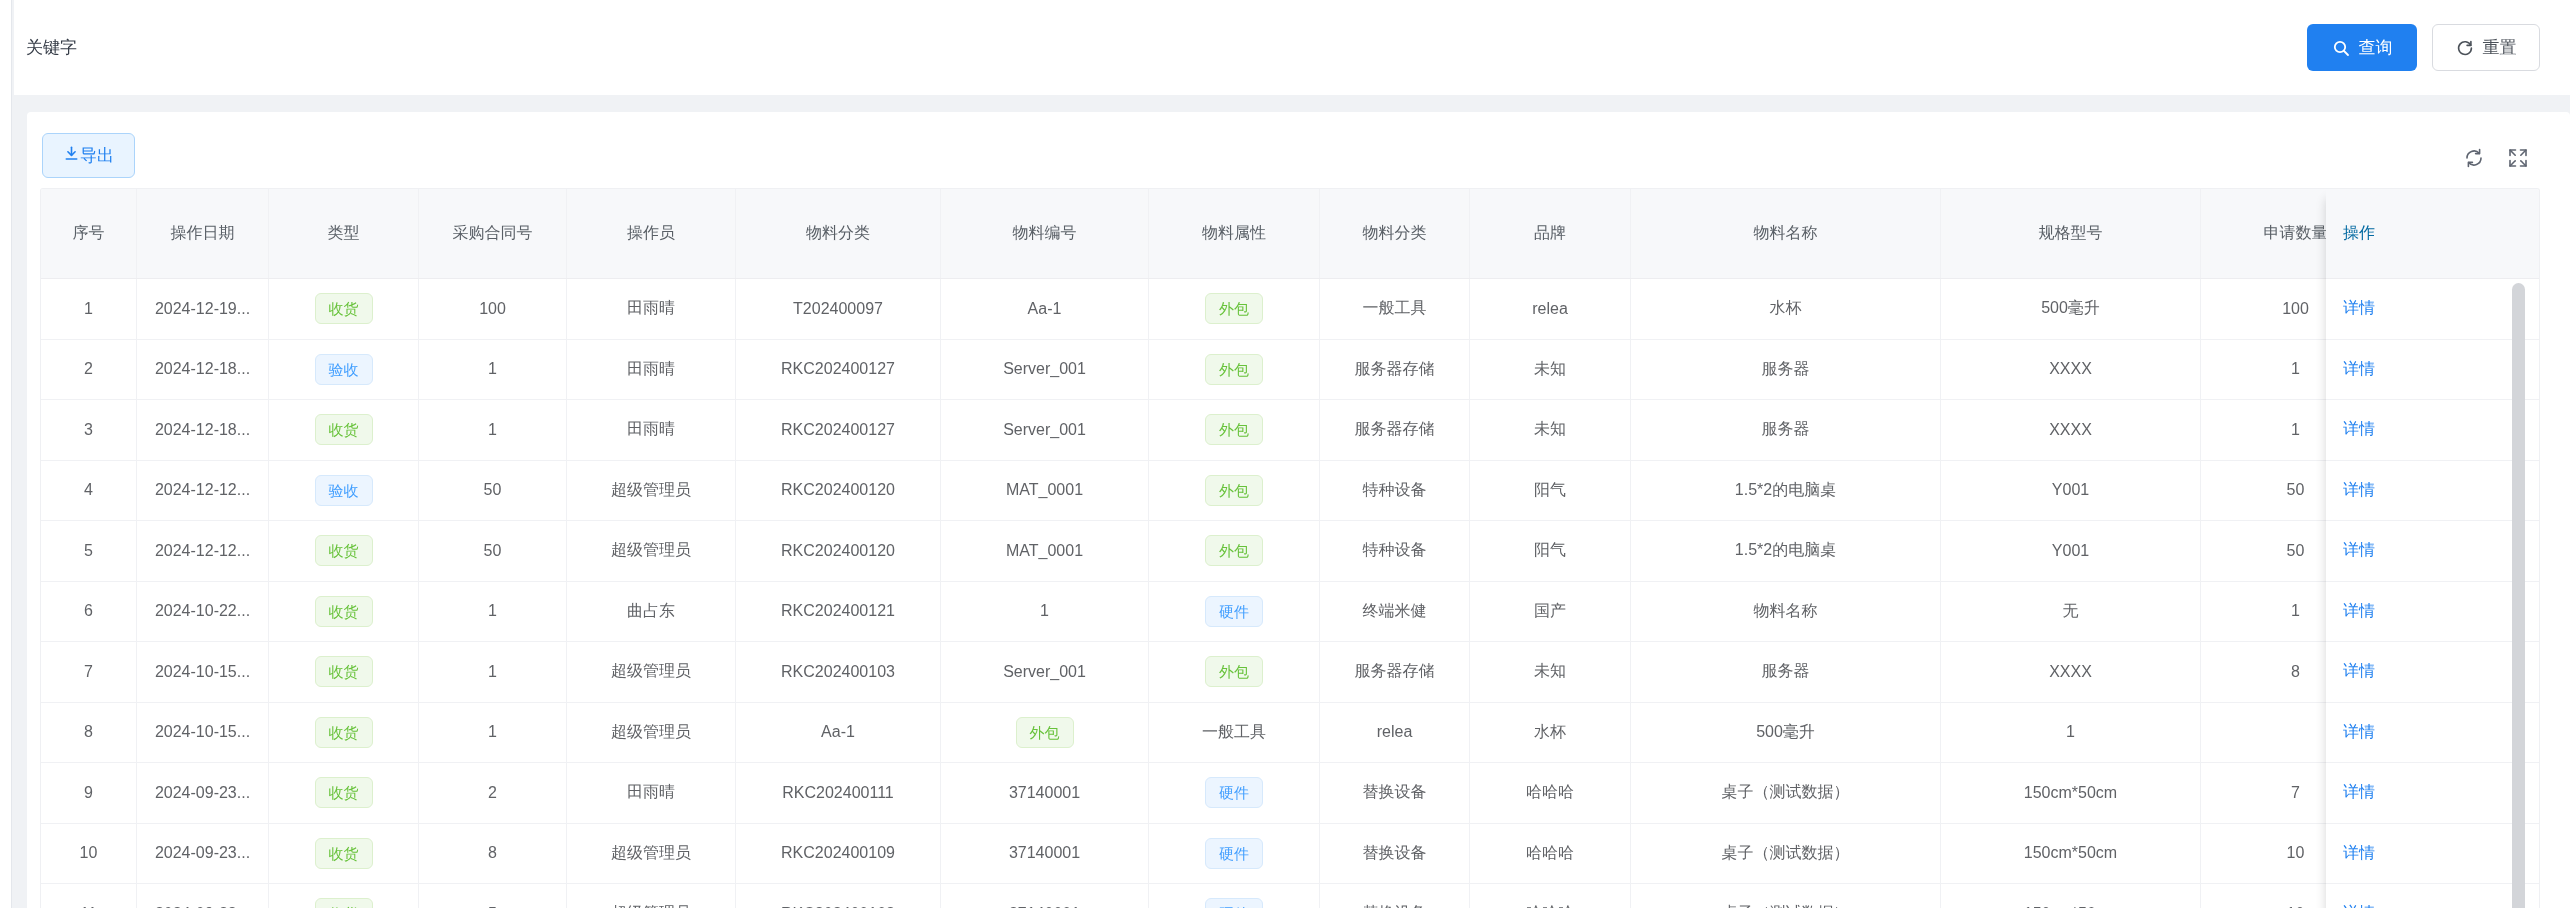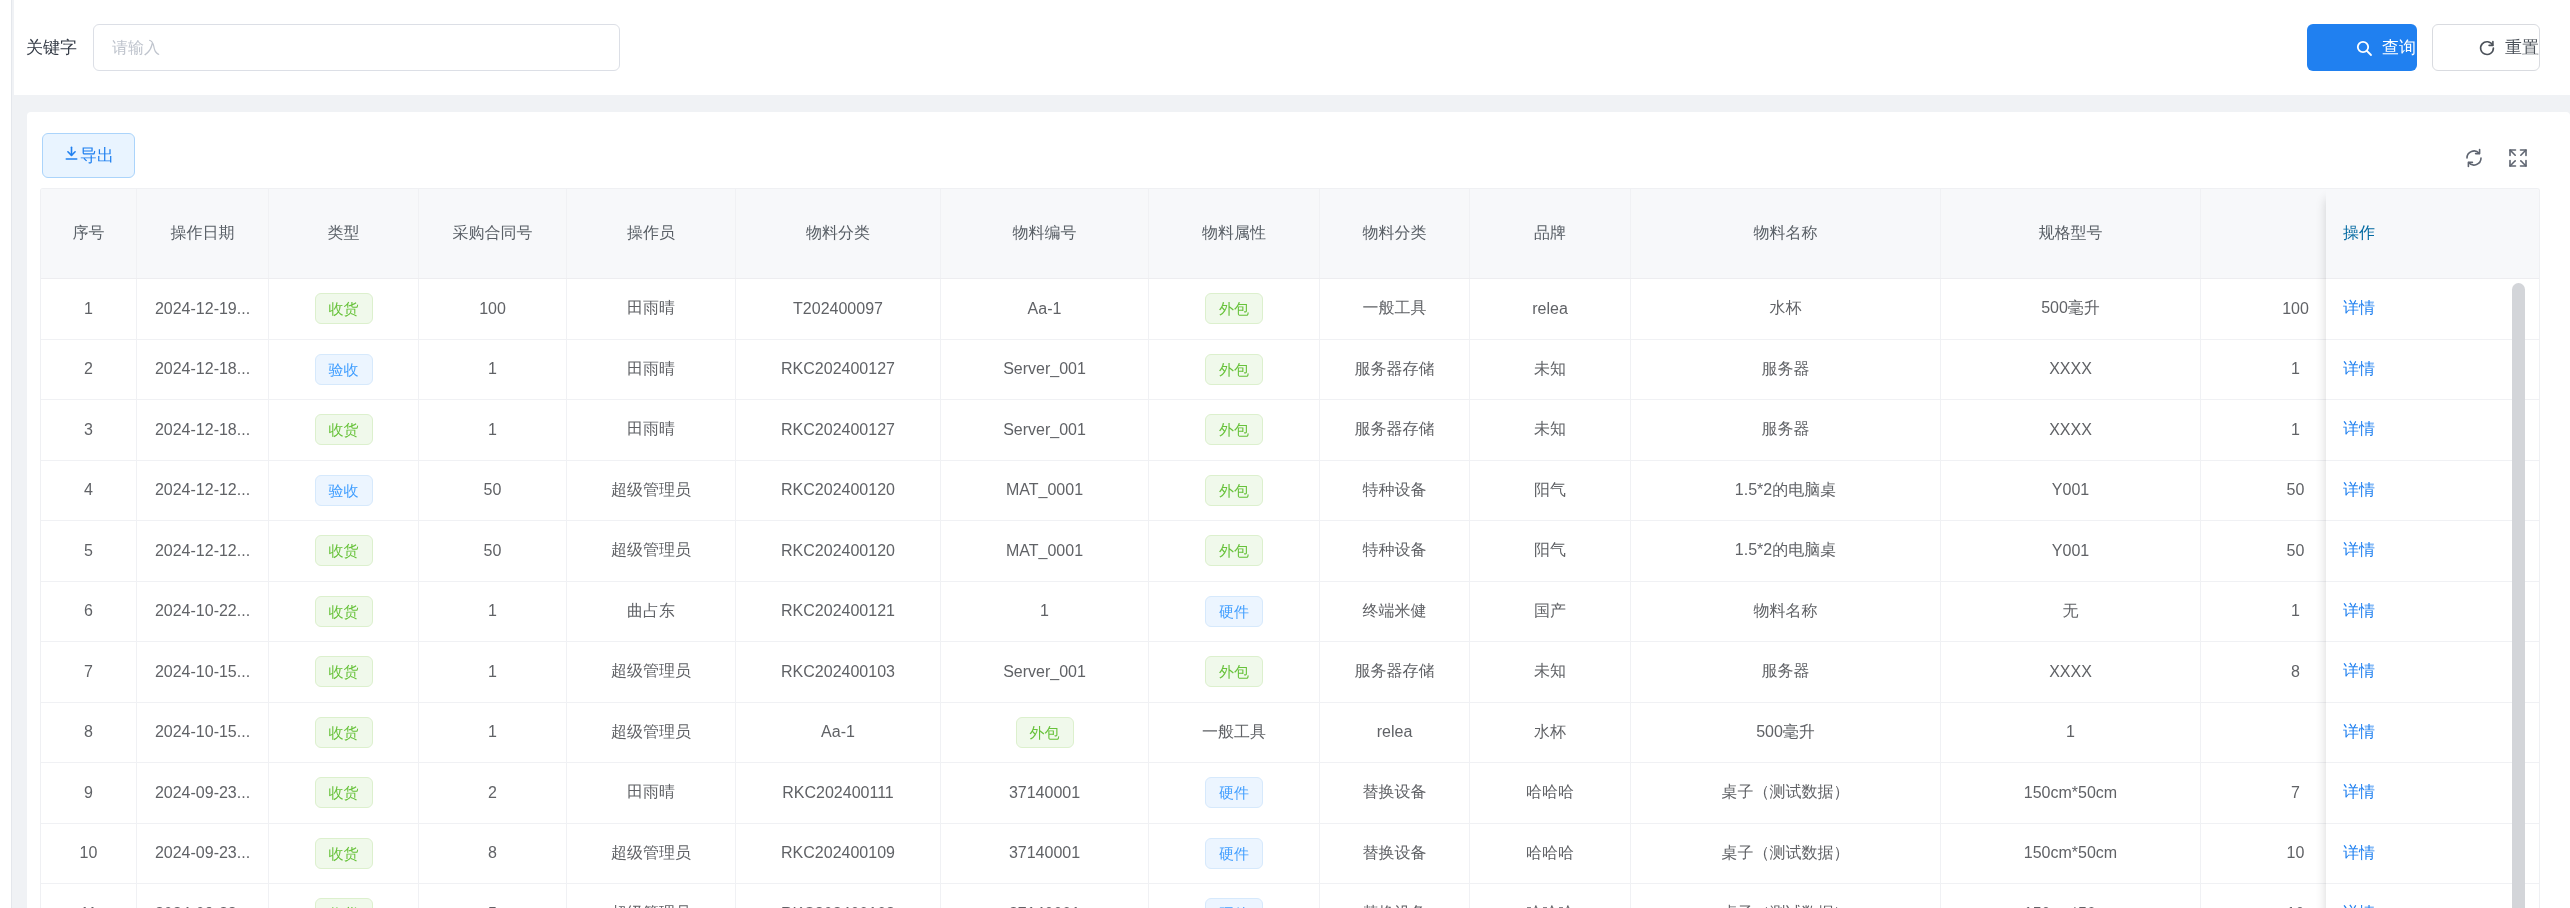--- a/index.html
+++ b/index.html
@@ -19,21 +19,21 @@
     background:#fff; display:flex; align-items:center; padding:0 30px 0 12px;
   }
   .filter-label { font-size:17px; color:#333a45; margin-right:16px; white-space:nowrap; }
   .filter-input {
     width:527px; height:47px; border:1px solid #dcdfe6; border-radius:6px;
     font-size:16px; padding:0 18px; color:#606266; outline:none; background:#fff;
     font-family:"Liberation Sans","DejaVu Sans",sans-serif;
   }
   .filter-input::placeholder { color:#bfc4cd; }
   .filter-spacer { flex:1; }
-  .btn { display:inline-flex; align-items:center; justify-content:flex-end; gap:9px;
+  .btn { display:inline-flex; align-items:center; justify-content:center; gap:9px;
          height:47px; border-radius:6px; font-size:17px; cursor:pointer; border:1px solid transparent; }
   .btn-primary { background:#2080f0; color:#fff; width:110px; }
   .btn-plain   { background:#fff; color:#4b5159; border-color:#d9dbe0; width:108px; margin-left:15px; }
   .btn svg { display:block; }
 
   
   .card {
     position:absolute; left:27px; top:112px; right:0; height:840px;
     background:#fff; border-radius:4px 4px 0 0;
   }
@@ -89,21 +89,20 @@
   .vscroll { position:absolute; top:94px; right:14px; width:13px; bottom:0; z-index:4; }
   .vscroll .thumb { width:13px; height:100%; background:#d3d5d9; border-radius:7px; }
 </style>
 </head>
 <body>
 
 <div class="side-edge"></div>
 
 <div class="filter-bar">
   <span class="filter-label">关键字</span>
-  <input class="filter-input" type="text" placeholder="请输入" style="">
   <div class="filter-spacer"></div>
   <button class="btn btn-primary">
     <span>
       <svg width="18" height="18" viewBox="0 0 18 18">
           <circle cx="8" cy="8" r="5.2" fill="none" stroke="#fff" stroke-width="1.8"></circle>
           <line x1="12" y1="12" x2="16" y2="16" stroke="#fff" stroke-width="1.8" stroke-linecap="round"></line>
         </svg>
     </span>
     <span>查询</span>
   </button>
@@ -161,20 +160,21 @@
         <div class="tcell">类型</div>
         <div class="tcell">采购合同号</div>
         <div class="tcell">操作员</div>
         <div class="tcell">物料分类</div>
         <div class="tcell">物料编号</div>
         <div class="tcell">物料属性</div>
         <div class="tcell">物料分类</div>
         <div class="tcell">品牌</div>
         <div class="tcell">物料名称</div>
         <div class="tcell">规格型号</div>
+        <div class="tcell">申请数量</div>
         <div class="tcell filler"></div>
       </div>
     <div>
         <div class="trow grid-cols">
           <div class="tcell">1</div>
           <div class="tcell">2024-12-19...</div>
           <div class="tcell">
             <span class="tag tag-green">收货</span>
           </div>
           <div class="tcell">100</div>

